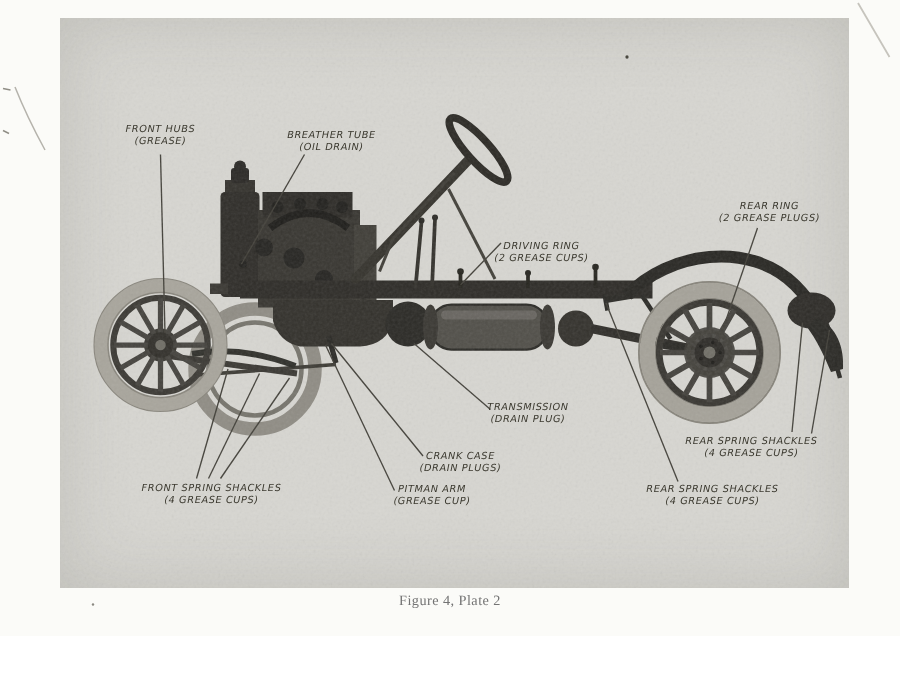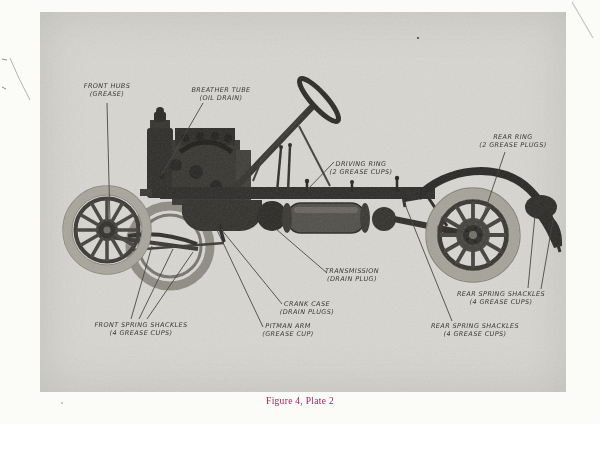--- a/index.html
+++ b/index.html
@@ -4,21 +4,21 @@
 <style>
   html,body{margin:0;padding:0;background:#ffffff;}
   .page{position:relative;width:600px;height:424px;background:#fbfbf8;overflow:hidden;
         font-family:"DejaVu Sans",sans-serif;}
   .plate{position:absolute;left:40px;top:12px;width:526px;height:380px;background:#d7d6d1;
          box-shadow:inset 0 0 46px rgba(110,108,100,0.22);}
   svg.art{position:absolute;left:0;top:0;}
   .label{position:absolute;transform:translateX(-50%);text-align:center;font-style:italic;
          font-size:6.5px;line-height:8px;letter-spacing:0.4px;color:#3b392f;white-space:nowrap;}
   .caption{position:absolute;left:0;top:396px;width:600px;text-align:center;
-           font-family:"Liberation Serif",serif;color:#be185d;}
+           font-family:"Liberation Serif",serif;color:#737373;}
   .caption-title{font-size:9.5px;line-height:10px;letter-spacing:0.3px;}
   .caption-sub{font-size:9px;line-height:10px;letter-spacing:0.3px;word-spacing:2px;}
 </style>
 </head>
 <body>
 
 <div class="page">
 
   <div class="plate"></div>
 

